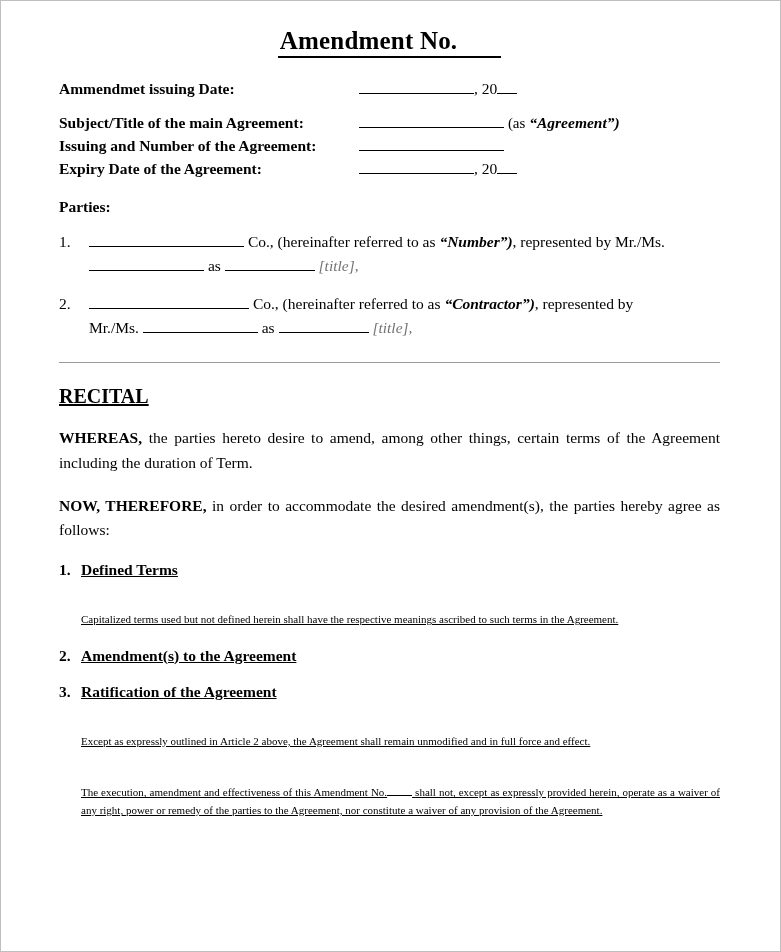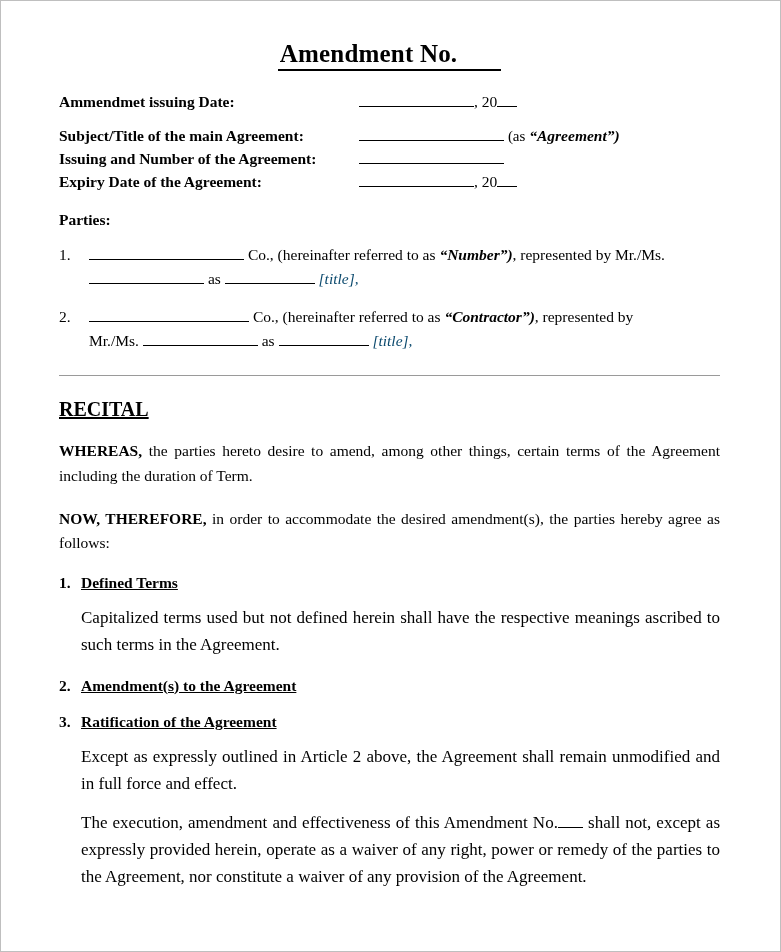--- a/index.html
+++ b/index.html
@@ -12,21 +12,21 @@
     height: 952px;
     font-family: "Liberation Serif", "DejaVu Serif", serif;
     color: #000000;
     overflow: hidden;
   }
   .page {
     width: 781px;
     height: 952px;
     box-sizing: border-box;
     border: 1px solid #bfbfbf;
-    padding: 29px 60px 0 58px;
+    padding: 16px 60px 0 58px;
     position: relative;
     background: #fff;
   }
   .doc-title {
     text-align: center;
     font-size: 25px;
     font-weight: bold;
     letter-spacing: 0.2px;
     margin: 10px 0 0 0;
   }
@@ -95,21 +95,21 @@
   .party-num {
     width: 30px;
     flex: 0 0 30px;
   }
   .party-body {
     flex: 1 1 auto;
     text-align: justify;
   }
   .party-body.j { text-align: justify; text-align-last: left; }
   .title-ital {
-    color: #0c4a6e;
+    color: #737373;
     font-style: italic;
   }
   .divider {
     border: 0;
     border-top: 1px solid #9a9a9a;
     margin: 22px 0 0 0;
   }
   .recital-head {
     font-weight: bold;
     font-size: 20px;
@@ -131,25 +131,26 @@
   .num-item .n {
     width: 22px;
     flex: 0 0 22px;
     font-weight: bold;
   }
   .num-item .h {
     font-weight: bold;
     text-decoration: underline;
   }
   .indent-para {
-    font-size: 17px;
-    margin-top: 12px;
+    font-size: 11px;
+    margin-top: 32px;
     margin-left: 22px;
     text-align: justify;
     line-height: 1.6;
+    text-decoration: underline;
   }
   .sub-item {
     font-size: 15.5px;
     margin-top: 14px;
     margin-left: 48px;
   }
   .sub-item .letter { font-weight: bold; }
 </style>
 </head>
 <body>

